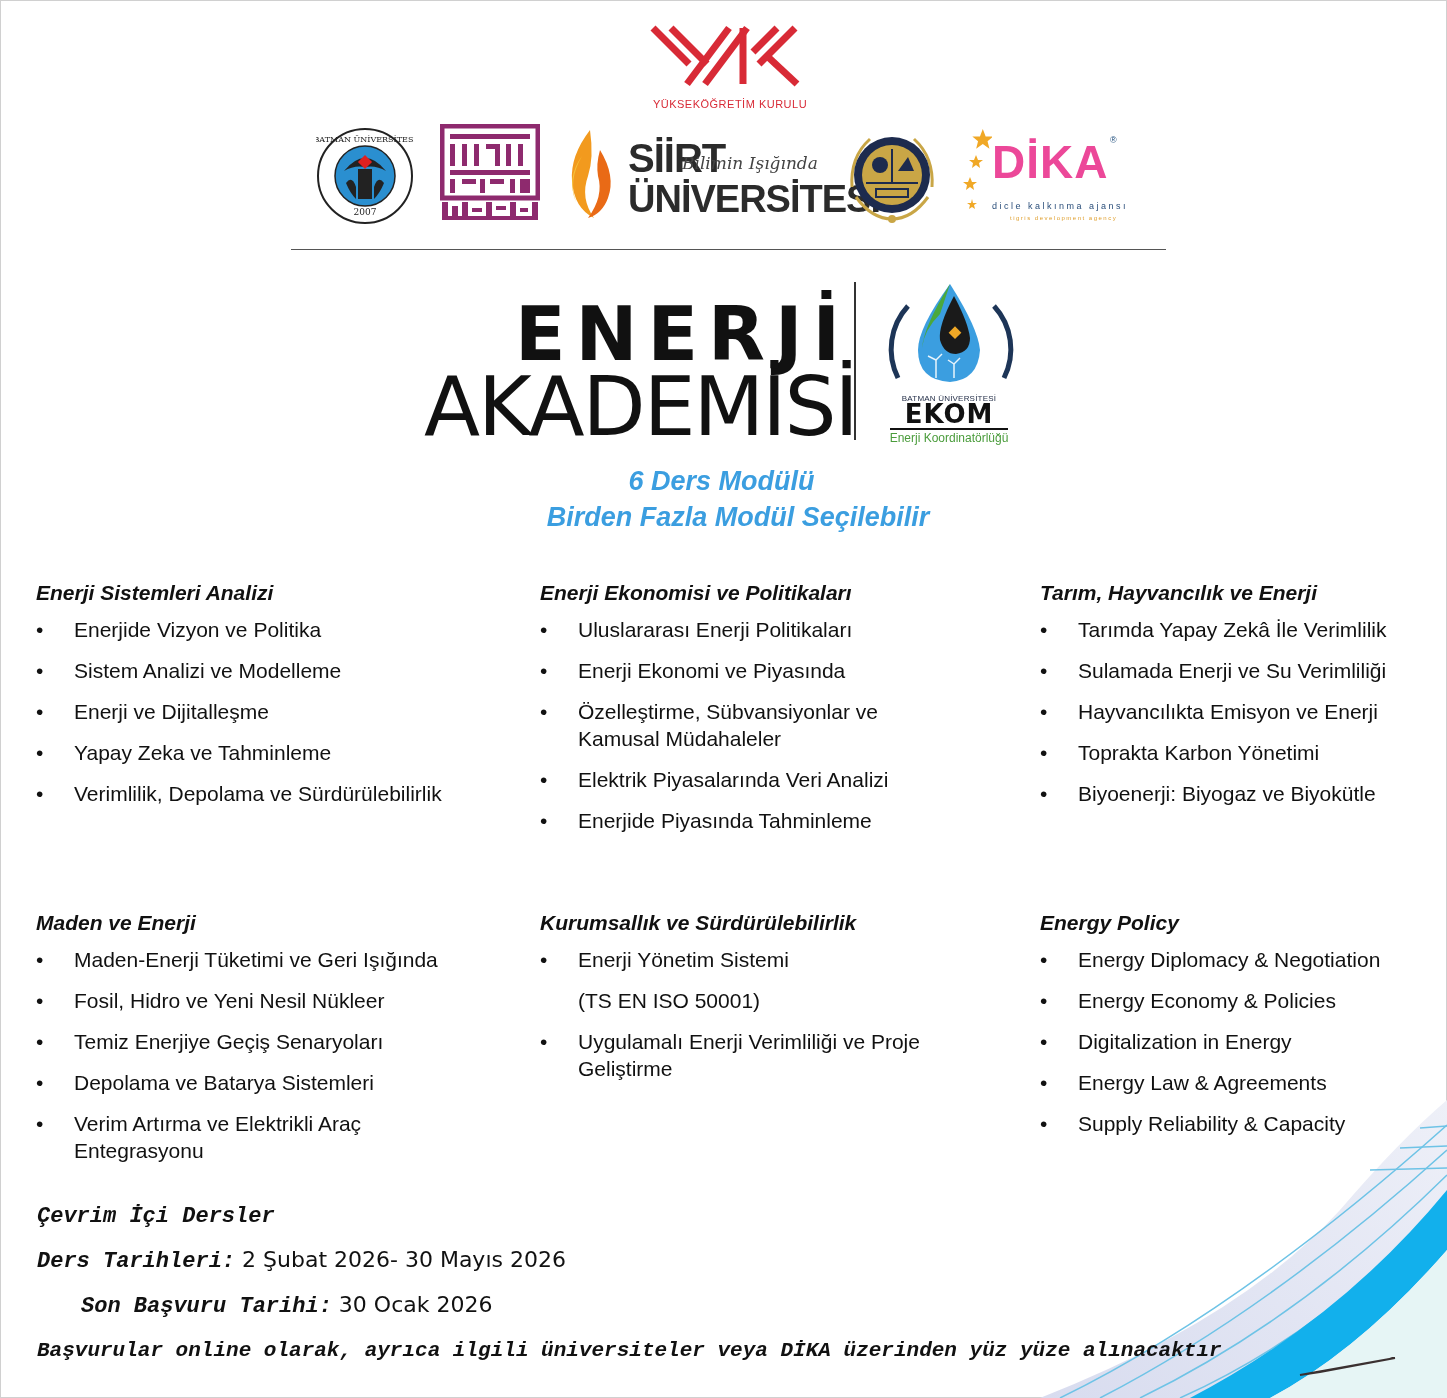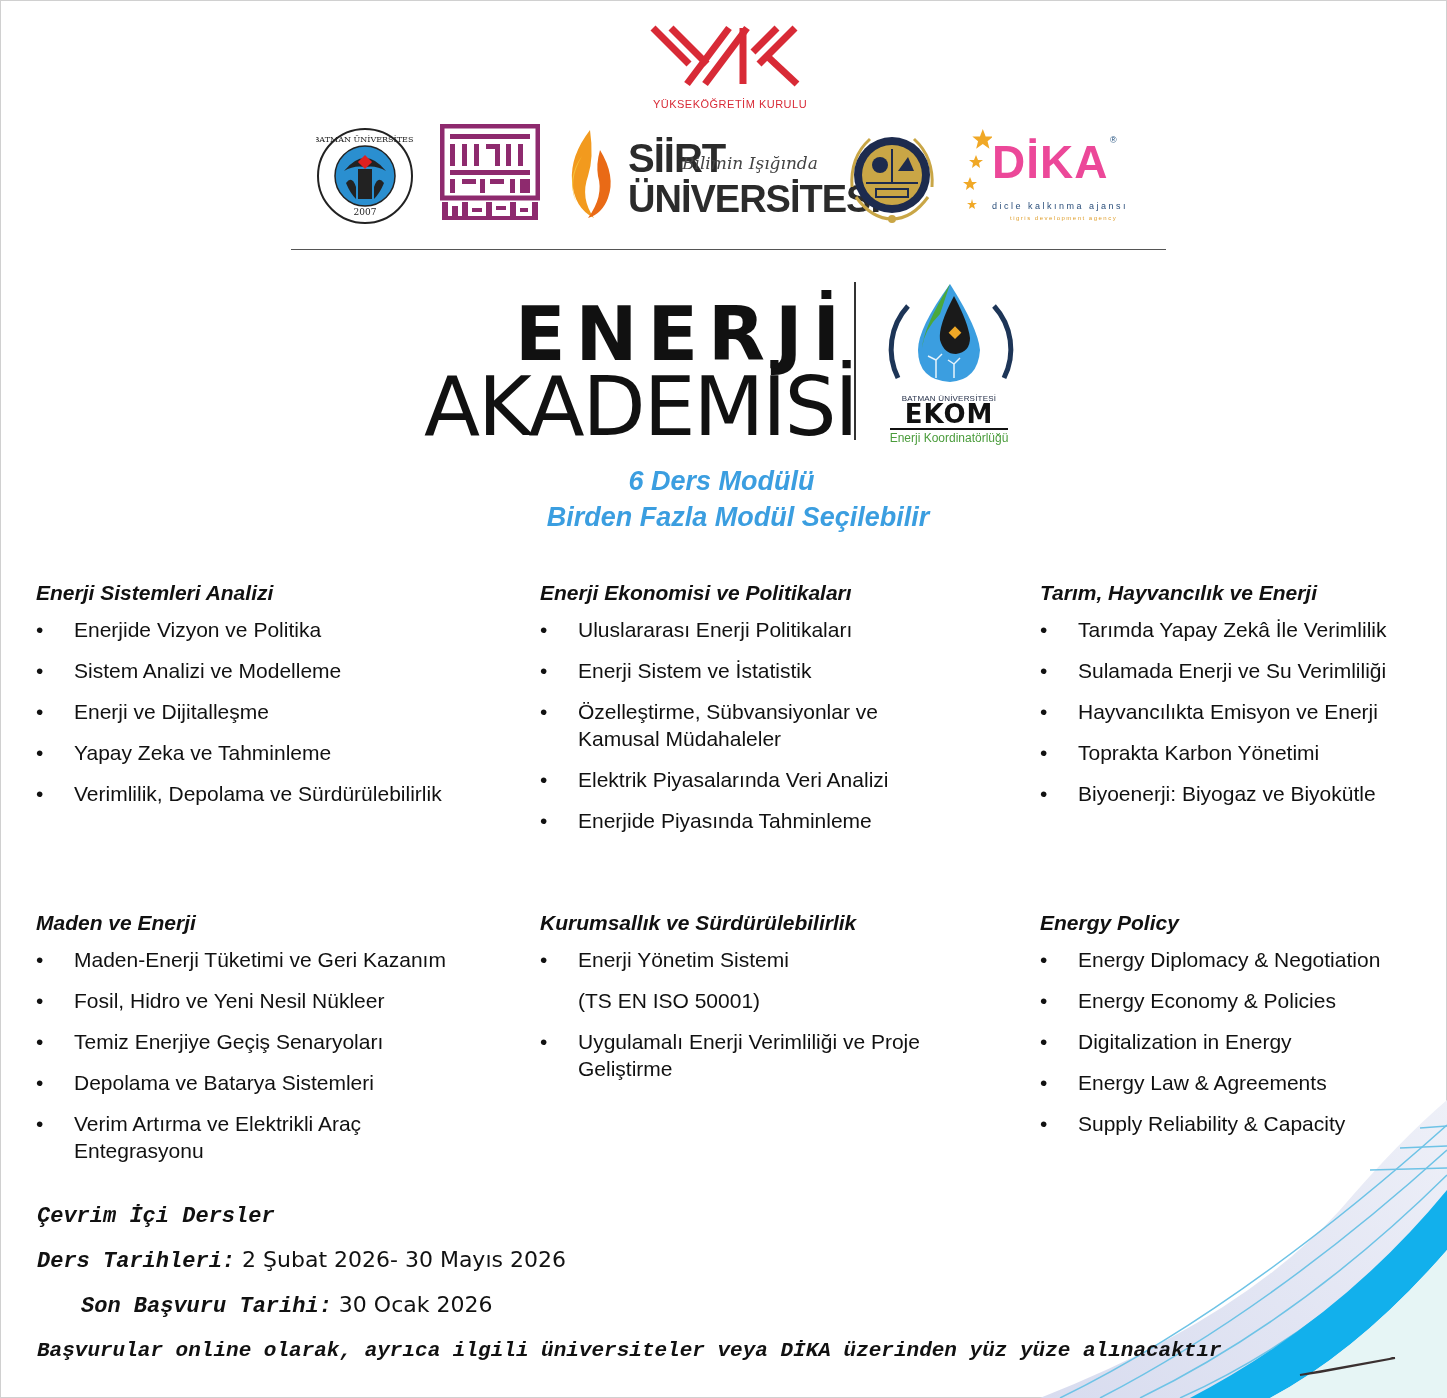--- a/index.html
+++ b/index.html
@@ -227,42 +227,42 @@
     <li><span class="bullet">•</span><span>Enerji ve Dijitalleşme</span></li>
     <li><span class="bullet">•</span><span>Yapay Zeka ve Tahminleme</span></li>
     <li><span class="bullet">•</span><span>Verimlilik, Depolama ve Sürdürülebilirlik</span></li>
   </ul>
 </div>
 
 <div class="module m2">
   <div class="module-title">Enerji Ekonomisi ve Politikaları</div>
   <ul>
     <li><span class="bullet">•</span><span>Uluslararası Enerji Politikaları</span></li>
-    <li><span class="bullet">•</span><span>Enerji Sistem ve İstatistik</span></li>
+    <li><span class="bullet">•</span><span>Enerji Ekonomi ve Piyasında</span></li>
     <li style="width:380px"><span class="bullet">•</span><span>Özelleştirme, Sübvansiyonlar ve Kamusal Müdahaleler</span></li>
     <li><span class="bullet">•</span><span>Elektrik Piyasalarında Veri Analizi</span></li>
     <li><span class="bullet">•</span><span>Enerjide Piyasında Tahminleme</span></li>
   </ul>
 </div>
 
 <div class="module m3">
   <div class="module-title">Tarım, Hayvancılık ve Enerji</div>
   <ul>
     <li><span class="bullet">•</span><span>Tarımda Yapay Zekâ İle Verimlilik</span></li>
     <li><span class="bullet">•</span><span>Sulamada Enerji ve Su Verimliliği</span></li>
     <li><span class="bullet">•</span><span>Hayvancılıkta Emisyon ve Enerji</span></li>
     <li><span class="bullet">•</span><span>Toprakta Karbon Yönetimi</span></li>
     <li><span class="bullet">•</span><span>Biyoenerji: Biyogaz ve Biyokütle</span></li>
   </ul>
 </div>
 
 <div class="module m4">
   <div class="module-title">Maden ve Enerji</div>
   <ul>
-    <li><span class="bullet">•</span><span>Maden-Enerji Tüketimi ve Geri Kazanım</span></li>
+    <li><span class="bullet">•</span><span>Maden-Enerji Tüketimi ve Geri Işığında</span></li>
     <li><span class="bullet">•</span><span>Fosil, Hidro ve Yeni Nesil Nükleer</span></li>
     <li><span class="bullet">•</span><span>Temiz Enerjiye Geçiş Senaryoları</span></li>
     <li><span class="bullet">•</span><span>Depolama ve Batarya Sistemleri</span></li>
     <li style="width:380px"><span class="bullet">•</span><span>Verim Artırma ve Elektrikli Araç Entegrasyonu</span></li>
   </ul>
 </div>
 
 <div class="module m5">
   <div class="module-title">Kurumsallık ve Sürdürülebilirlik</div>
   <ul>

